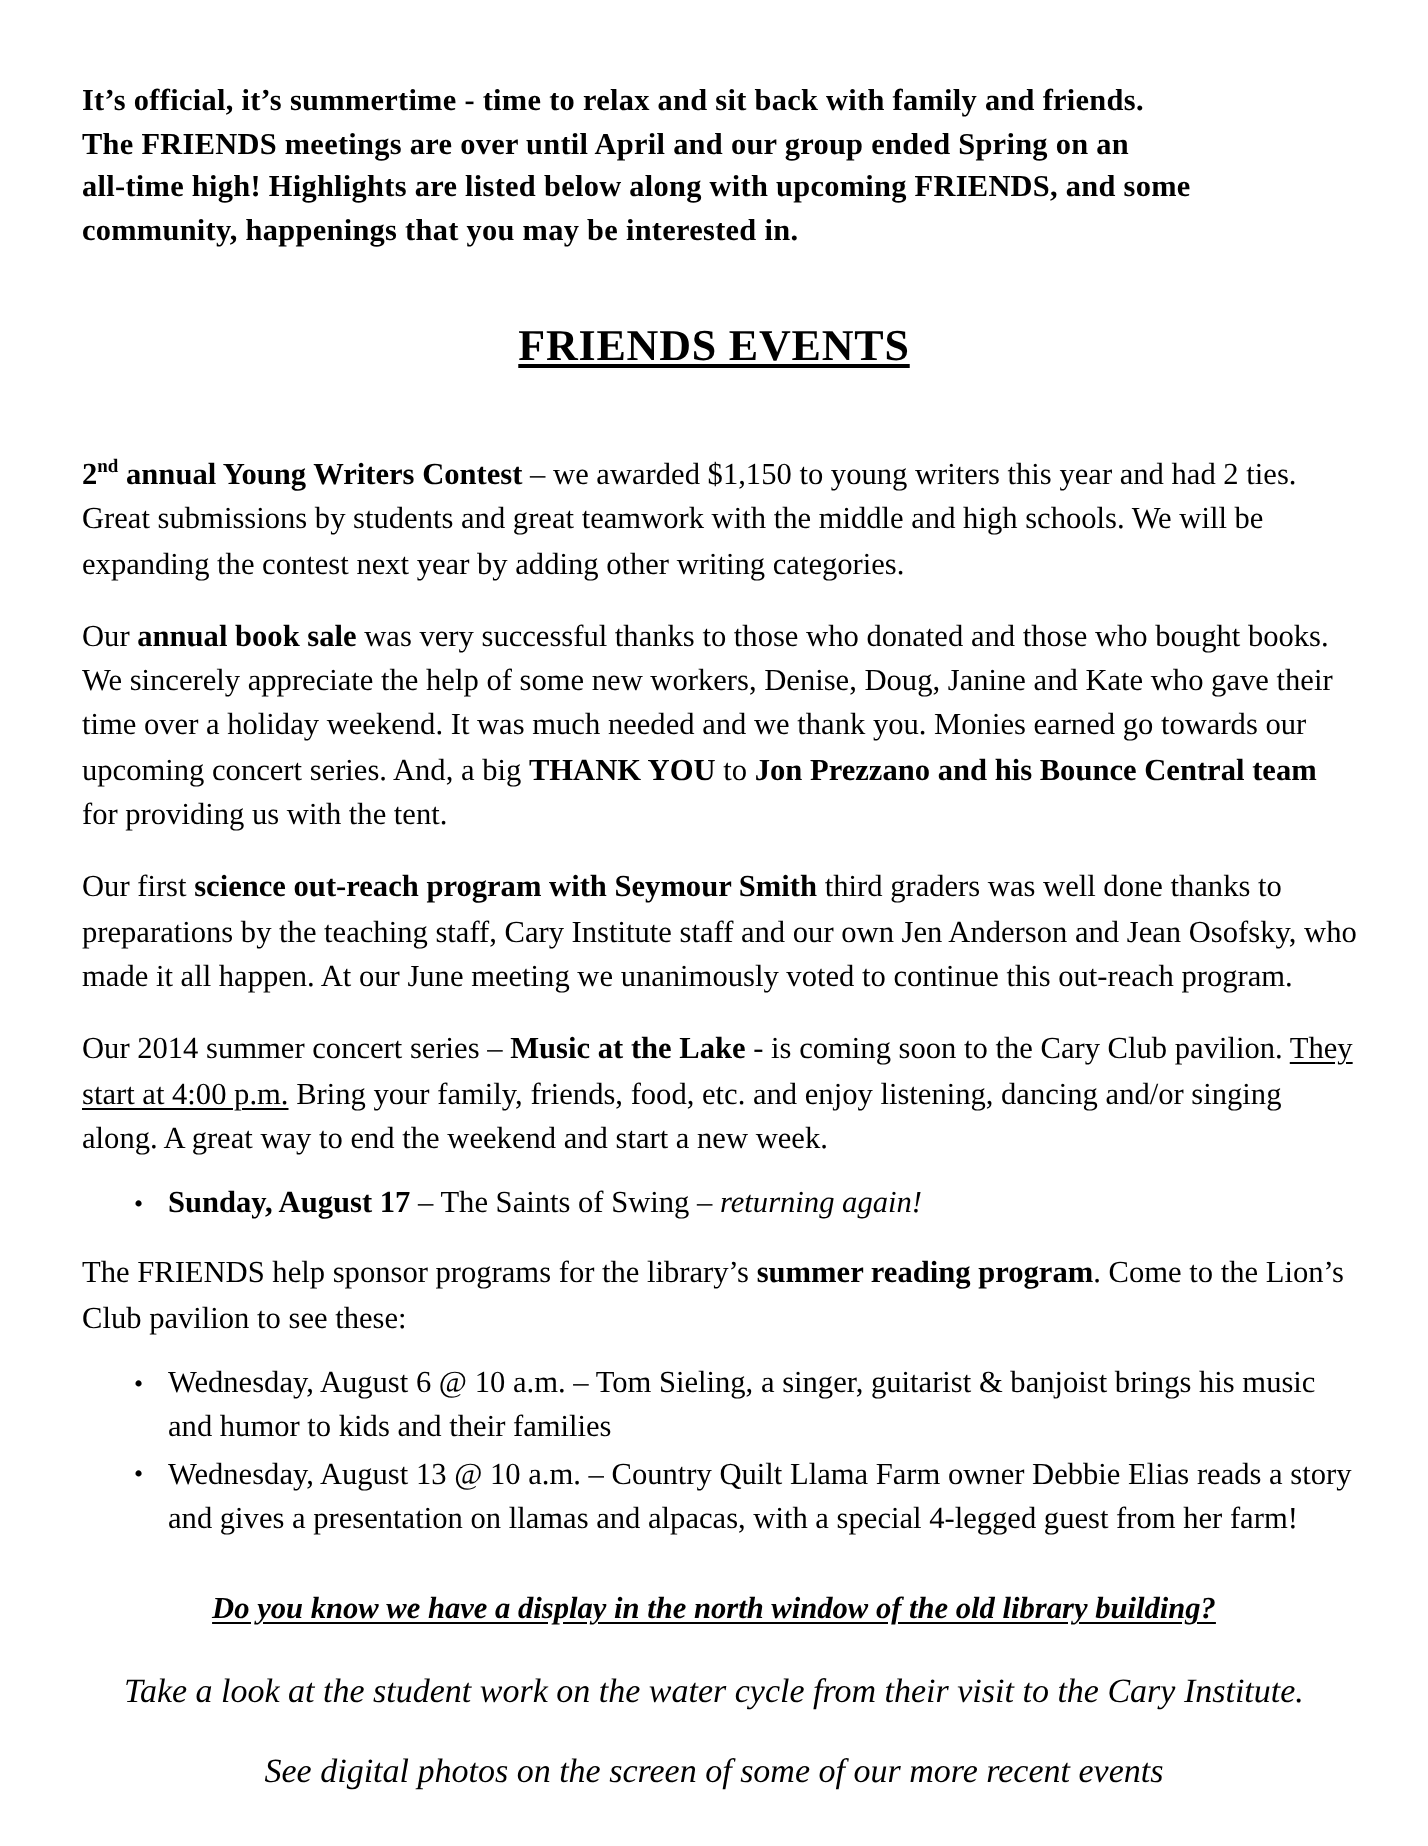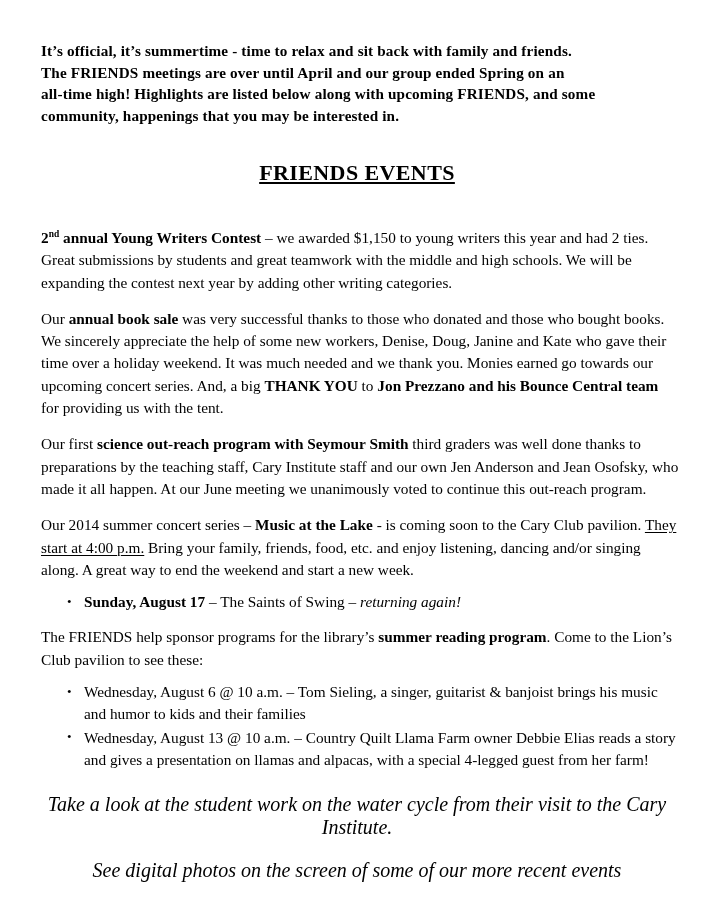--- a/index.html
+++ b/index.html
@@ -98,21 +98,21 @@
     font-weight: bold;
     font-style: italic;
   }
   .closing-strong span {
     text-decoration: underline;
     text-underline-offset: 2px;
   }
   .closing-line {
     text-align: center;
     font-style: italic;
-    font-size: 20px;
+    font-size: 17px;
   }
   .closing-line.l1 { margin-top: 22px; }
   .closing-line.l2 { margin-top: 20px; }
 </style>
 </head>
 <body>
 
 <div class="page">
 
   <div class="intro">
@@ -150,16 +150,19 @@
 
   <p class="para after-list">
     <span>The FRIENDS help sponsor programs for the library’s </span><b>summer reading program</b><span>.  Come to the Lion’s Club pavilion to see these:</span>
   </p>
 
   <ul class="bullets">
     <li>Wednesday, August 6 @ 10 a.m. – Tom Sieling, a singer, guitarist &amp; banjoist brings his music and humor to kids and their families</li>
     <li>Wednesday, August 13 @ 10 a.m. – Country Quilt Llama Farm owner Debbie Elias reads a story and gives a presentation on llamas and alpacas, with a special 4-legged guest from her farm!</li>
   </ul>
 
+  <div class="closing-strong">
+    <span>Do you know we have a display in the north window of the old library building?</span>
+  </div>
   <div class="closing-line l1">Take a look at the student work on the water cycle from their visit to the Cary Institute.</div>
   <div class="closing-line l2">See digital photos on the screen of some of our more recent events</div>
 
 </div>
 
 </body></html>

